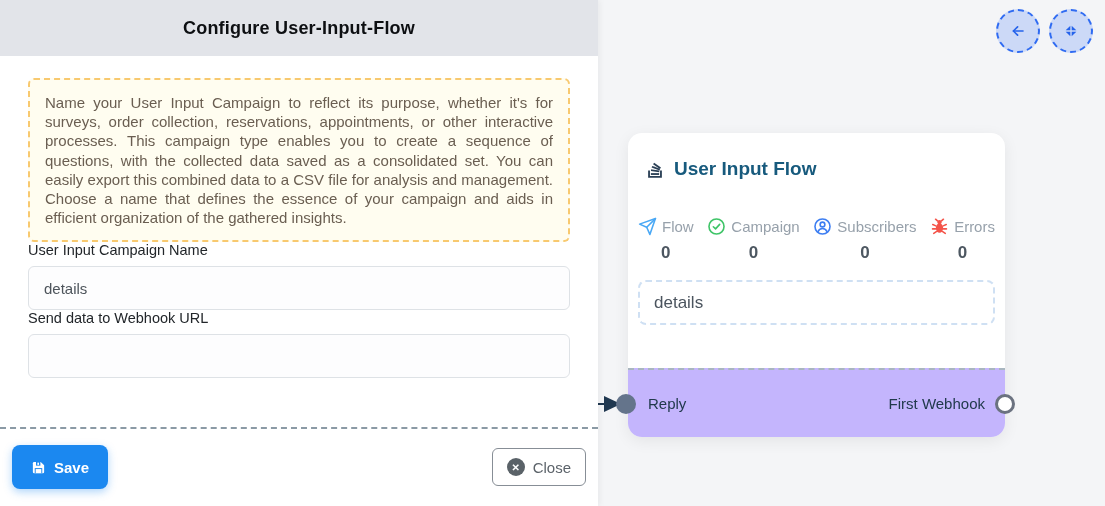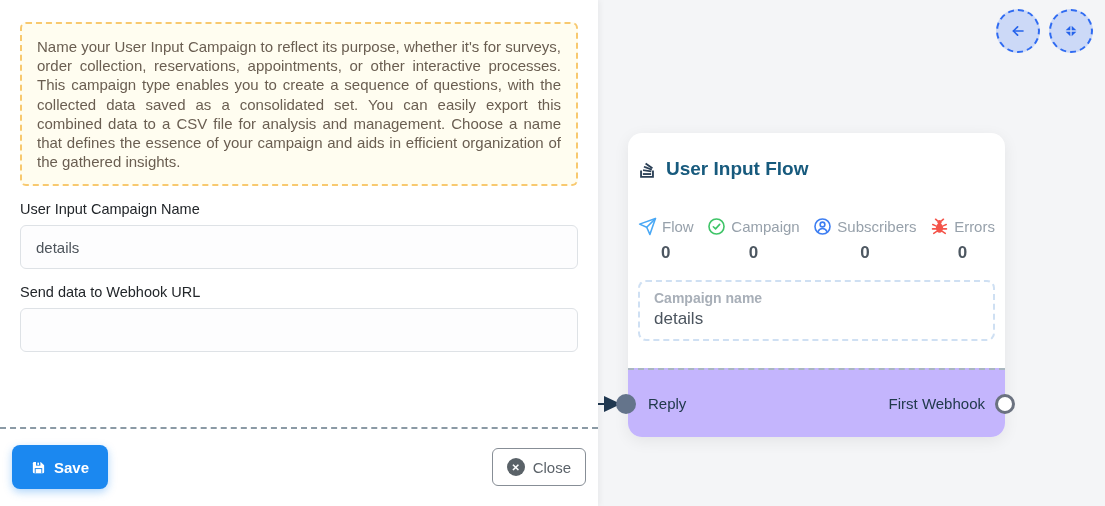--- a/index.html
+++ b/index.html
@@ -4,24 +4,24 @@
 <style>
   * { margin:0; padding:0; box-sizing:border-box; }
   html,body { width:1105px; height:506px; overflow:hidden; font-family:"Liberation Sans", sans-serif; background:#f4f5f7; }
   .app { display:flex; width:1105px; height:506px; }
 
   
   .left-panel { position:relative; width:598px; height:506px; background:#ffffff; z-index:2;
                 box-shadow:2px 0 6px rgba(0,0,0,0.05); }
   .dialog-header { height:56px; background:#e2e4e9; display:flex; align-items:center; justify-content:center; }
   .dialog-header h1 { font-size:18px; font-weight:bold; color:#0d0f12; letter-spacing:.2px; }
-  .dialog-body { padding:0 20px; }
+  .dialog-body { padding:0 28px; }
   .info-note { margin-top:22px; border:2px dashed #f8c96f; background:#fffdf0; border-radius:6px;
                padding:13px 15px; color:#6a5e51; font-size:15px; line-height:1.28; text-align:justify; }
-  .field-label { margin-top:15px; font-size:14.5px; color:#22262a; }
+  .field-label { font-size:14.5px; color:#22262a; }
   .text-input { margin-top:8px; width:100%; height:44px; border:1px solid #dee2e6; border-radius:6px;
                 background:#fdfdfe; padding:0 15px; font-size:15px; color:#4d545b; outline:none;
                 font-family:"Liberation Sans", sans-serif; }
   .dialog-footer { position:absolute; left:0; right:0; bottom:0; border-top:2px dashed #8b9aa5;
                    padding:16px 12px 17px 12px; display:flex; align-items:center; justify-content:space-between; }
   .save-btn { display:flex; align-items:center; gap:8px; background:#1b88f0; color:#ffffff; border:none;
               border-radius:8px; height:44px; padding:8px 19px; font-size:15px; font-weight:bold; cursor:pointer;
               box-shadow:0 3px 8px rgba(27,136,240,.35); font-family:"Liberation Sans", sans-serif; }
   .close-btn { display:flex; align-items:center; gap:8px; background:#ffffff; color:#5c636a;
                border:1px solid #878e96; border-radius:6px; height:38px; padding:0 14px; font-size:15px;
@@ -30,21 +30,21 @@
               display:flex; align-items:center; justify-content:center; font-size:10px; font-weight:bold; }
 
   
   .right-panel { position:relative; flex:1; height:506px; background:#f4f5f7; }
   .canvas-toolbar { position:absolute; top:9px; right:12px; display:flex; gap:9px; }
   .tool-btn { width:44px; height:44px; border-radius:50%; background:#ccd9f7; border:2px dashed #2f6bf2;
               display:flex; align-items:center; justify-content:center; cursor:pointer; }
 
   .flow-node { position:absolute; left:30px; top:133px; width:377px; height:304px; background:#ffffff;
                border-radius:14px; box-shadow:0 4px 16px rgba(0,0,0,0.07); }
-  .node-title-row { display:flex; align-items:center; gap:8px; padding:25px 20px 0 8px; }
+  .node-title-row { display:flex; align-items:center; gap:8px; padding:25px 20px 0 16px; }
   .node-title { font-size:19px; font-weight:bold; color:#175a7d; }
   .stats-row { display:flex; justify-content:space-between; padding:0 10px; margin-top:37px; }
   .stat { display:flex; flex-direction:column; align-items:center; }
   .stat-top { display:flex; align-items:center; gap:5px; color:#97a1ab; font-size:15px; }
   .stat-value { margin-top:7px; font-size:17px; font-weight:600; color:#4d5761; }
   .name-box { margin:17px 10px 0 10px; border:2px dashed #cfe0f3; border-radius:8px; padding:8px 14px 10px 14px; }
   .name-box-label { font-size:14px; font-weight:bold; color:#a8afb8; }
   .name-box-value { margin-top:3px; font-size:17px; color:#4b545e; }
   .node-footer { position:absolute; left:0; right:0; bottom:0; height:69px; background:#c4b5fd;
                  border-top:2px dashed #a9b6c0; border-radius:0 0 14px 14px;
@@ -55,20 +55,23 @@
   .handle-right { position:absolute; right:-10px; top:50%; transform:translateY(-50%);
                   width:20px; height:20px; border-radius:50%; background:#ffffff; border:3px solid #6b7280; cursor:crosshair; }
   .edge-arrow { position:absolute; left:-34px; top:50%; transform:translateY(-50%); }
 </style>
 </head>
 <body>
 
 <div class="app">
 
   <div class="left-panel">
+    <div class="dialog-header">
+      <h1>Configure User-Input-Flow</h1>
+    </div>
     <div class="dialog-body">
       <div class="info-note">Name your User Input Campaign to reflect its purpose, whether it's for surveys, order collection, reservations, appointments, or other interactive processes. This campaign type enables you to create a sequence of questions, with the collected data saved as a consolidated set. You can easily export this combined data to a CSV file for analysis and management. Choose a name that defines the essence of your campaign and aids in efficient organization of the gathered insights.</div>
 
       <div class="field-label">User Input Campaign Name</div>
       <input class="text-input" type="text" value="details" style="">
 
       <div class="field-label">Send data to Webhook URL</div>
       <input class="text-input" type="text" value="" style="">
     </div>
 
@@ -186,21 +189,20 @@
                   <path d="M16 18.4l3.3 2.3"></path>
               </svg>
             </span>
             <span>Errors</span>
           </div>
           <div class="stat-value">0</div>
         </div>
       </div>
 
       <div class="name-box">
-        <div class="name-box-label">Campaign name</div>
         <div class="name-box-value">details</div>
       </div>
 
       <div class="node-footer">
         <span class="edge-arrow" style="display:flex;">
           <svg width="28" height="24" viewBox="0 0 28 24">
             <line x1="0" y1="12" x2="12" y2="12" stroke="#203850" stroke-width="2"></line>
             <polygon points="10,4 27,12 10,20" fill="#203850"></polygon>
           </svg>
         </span>

